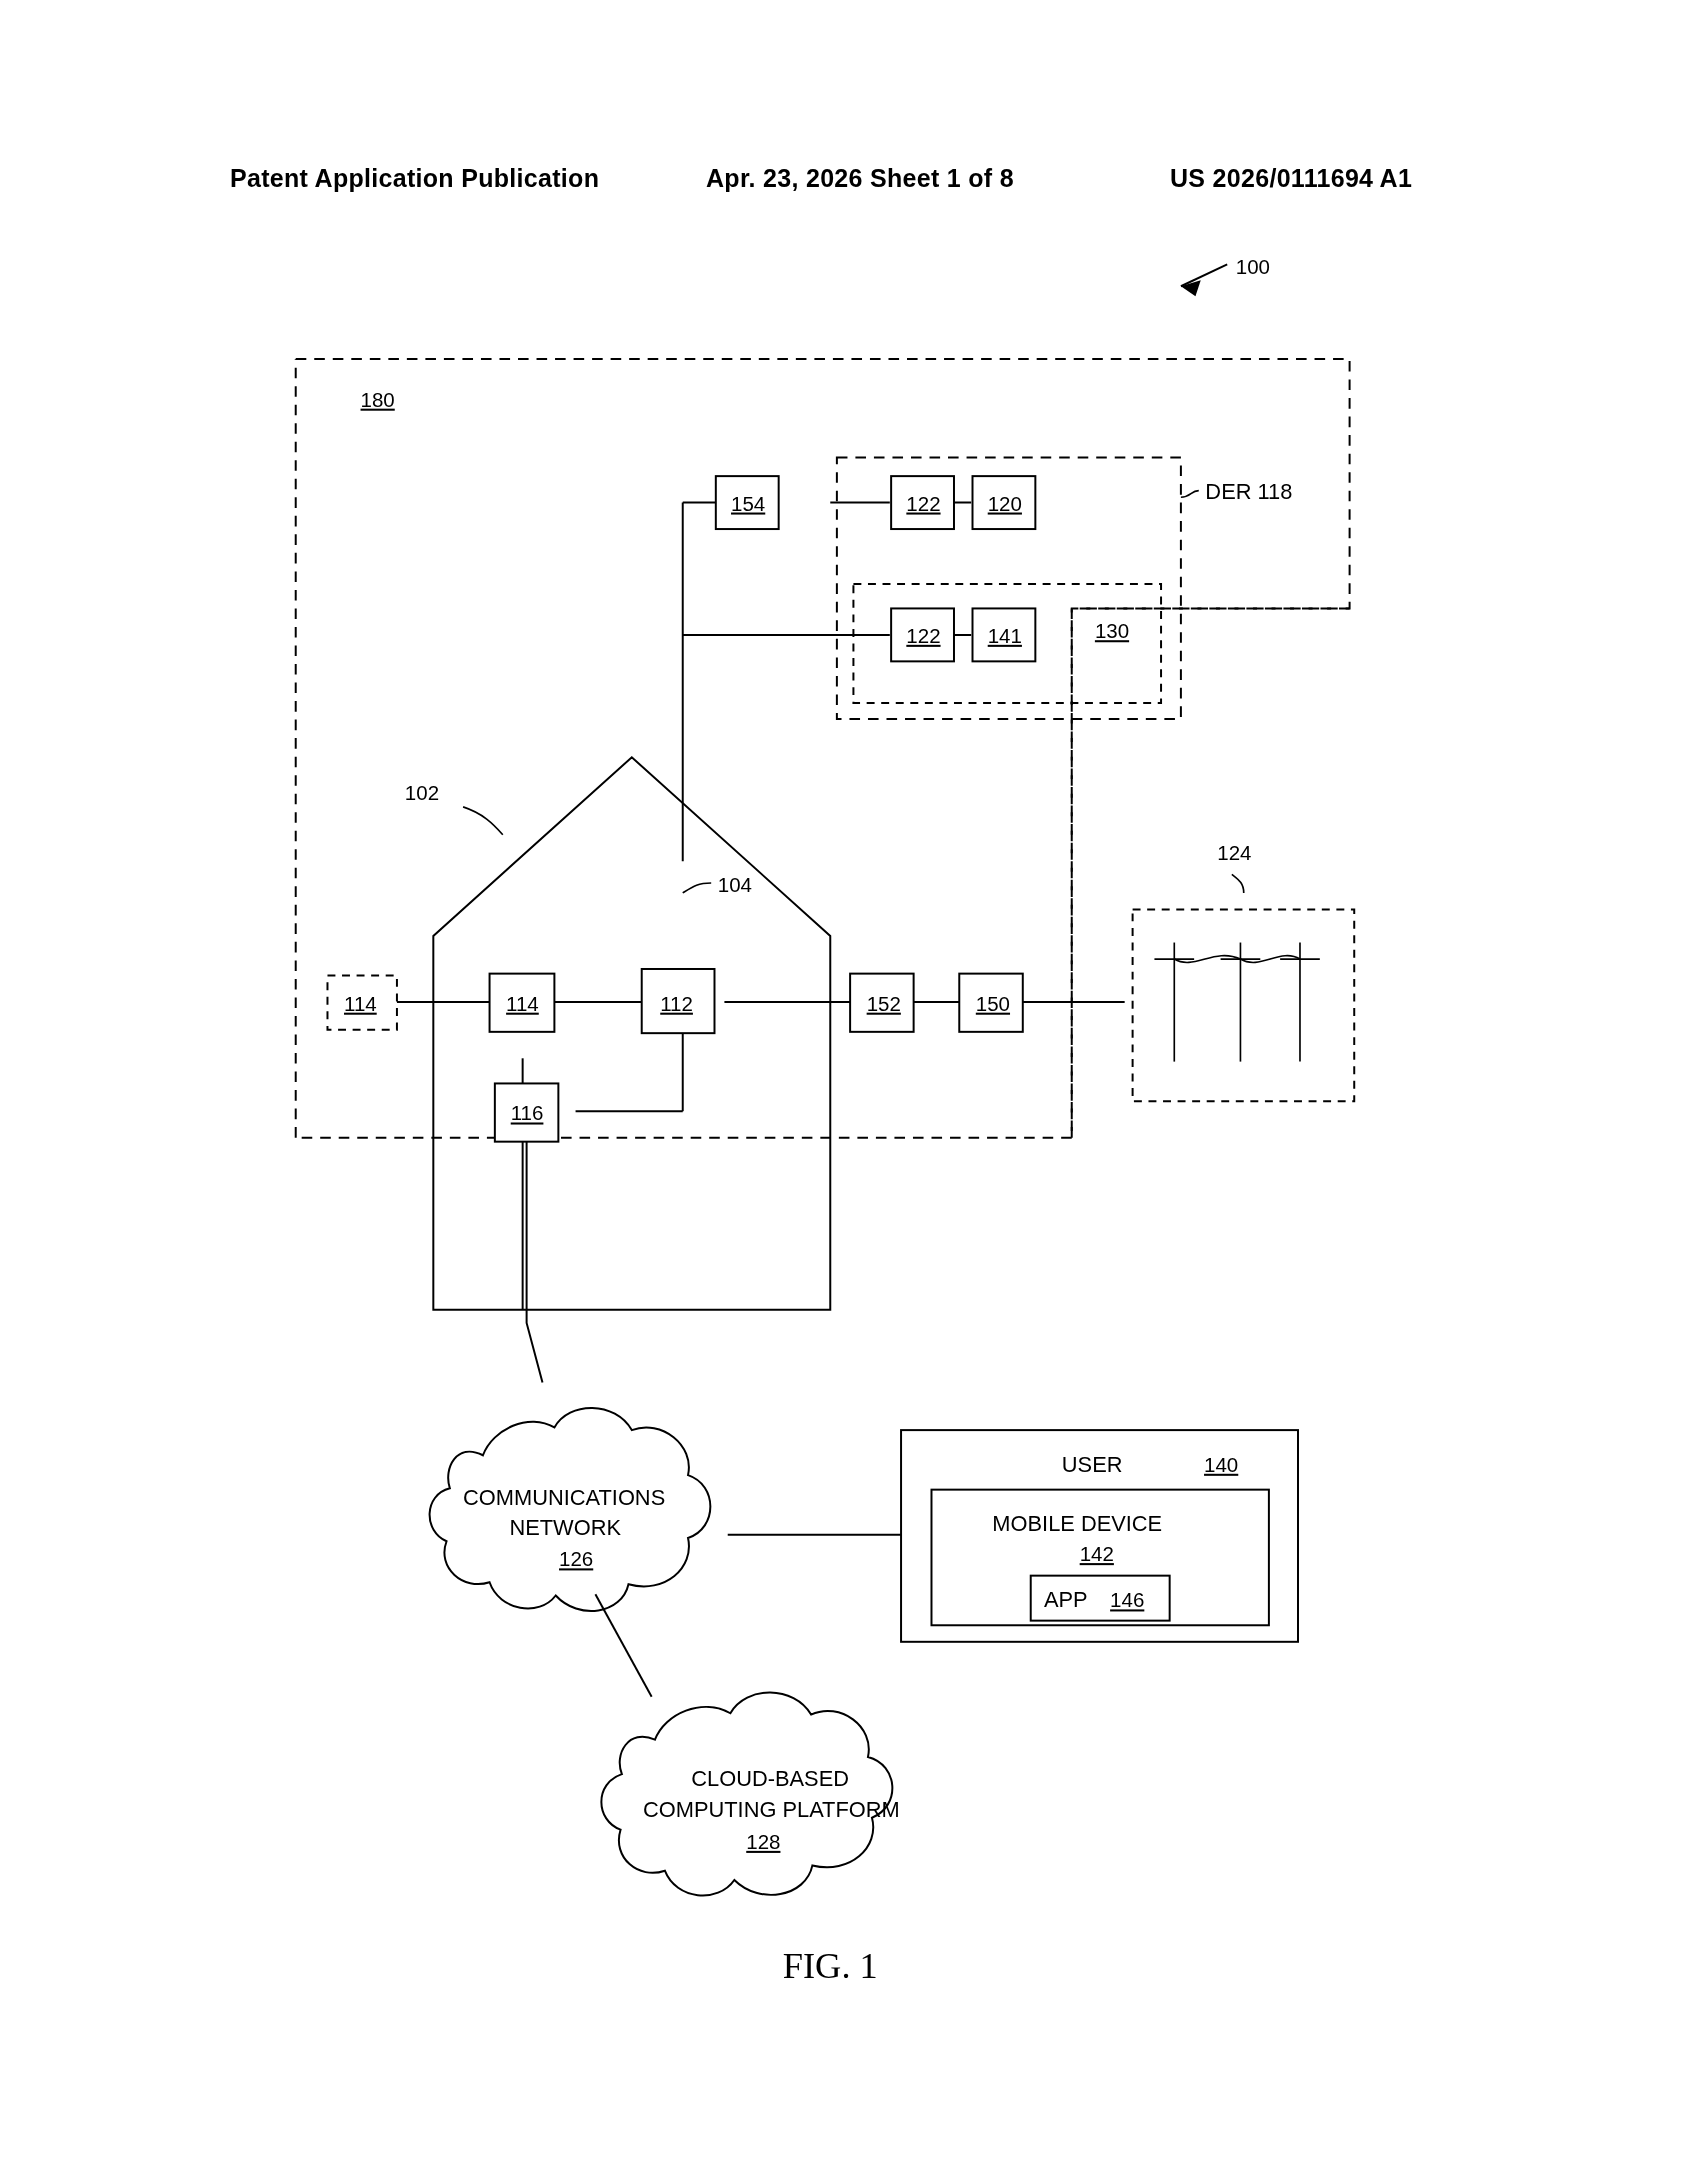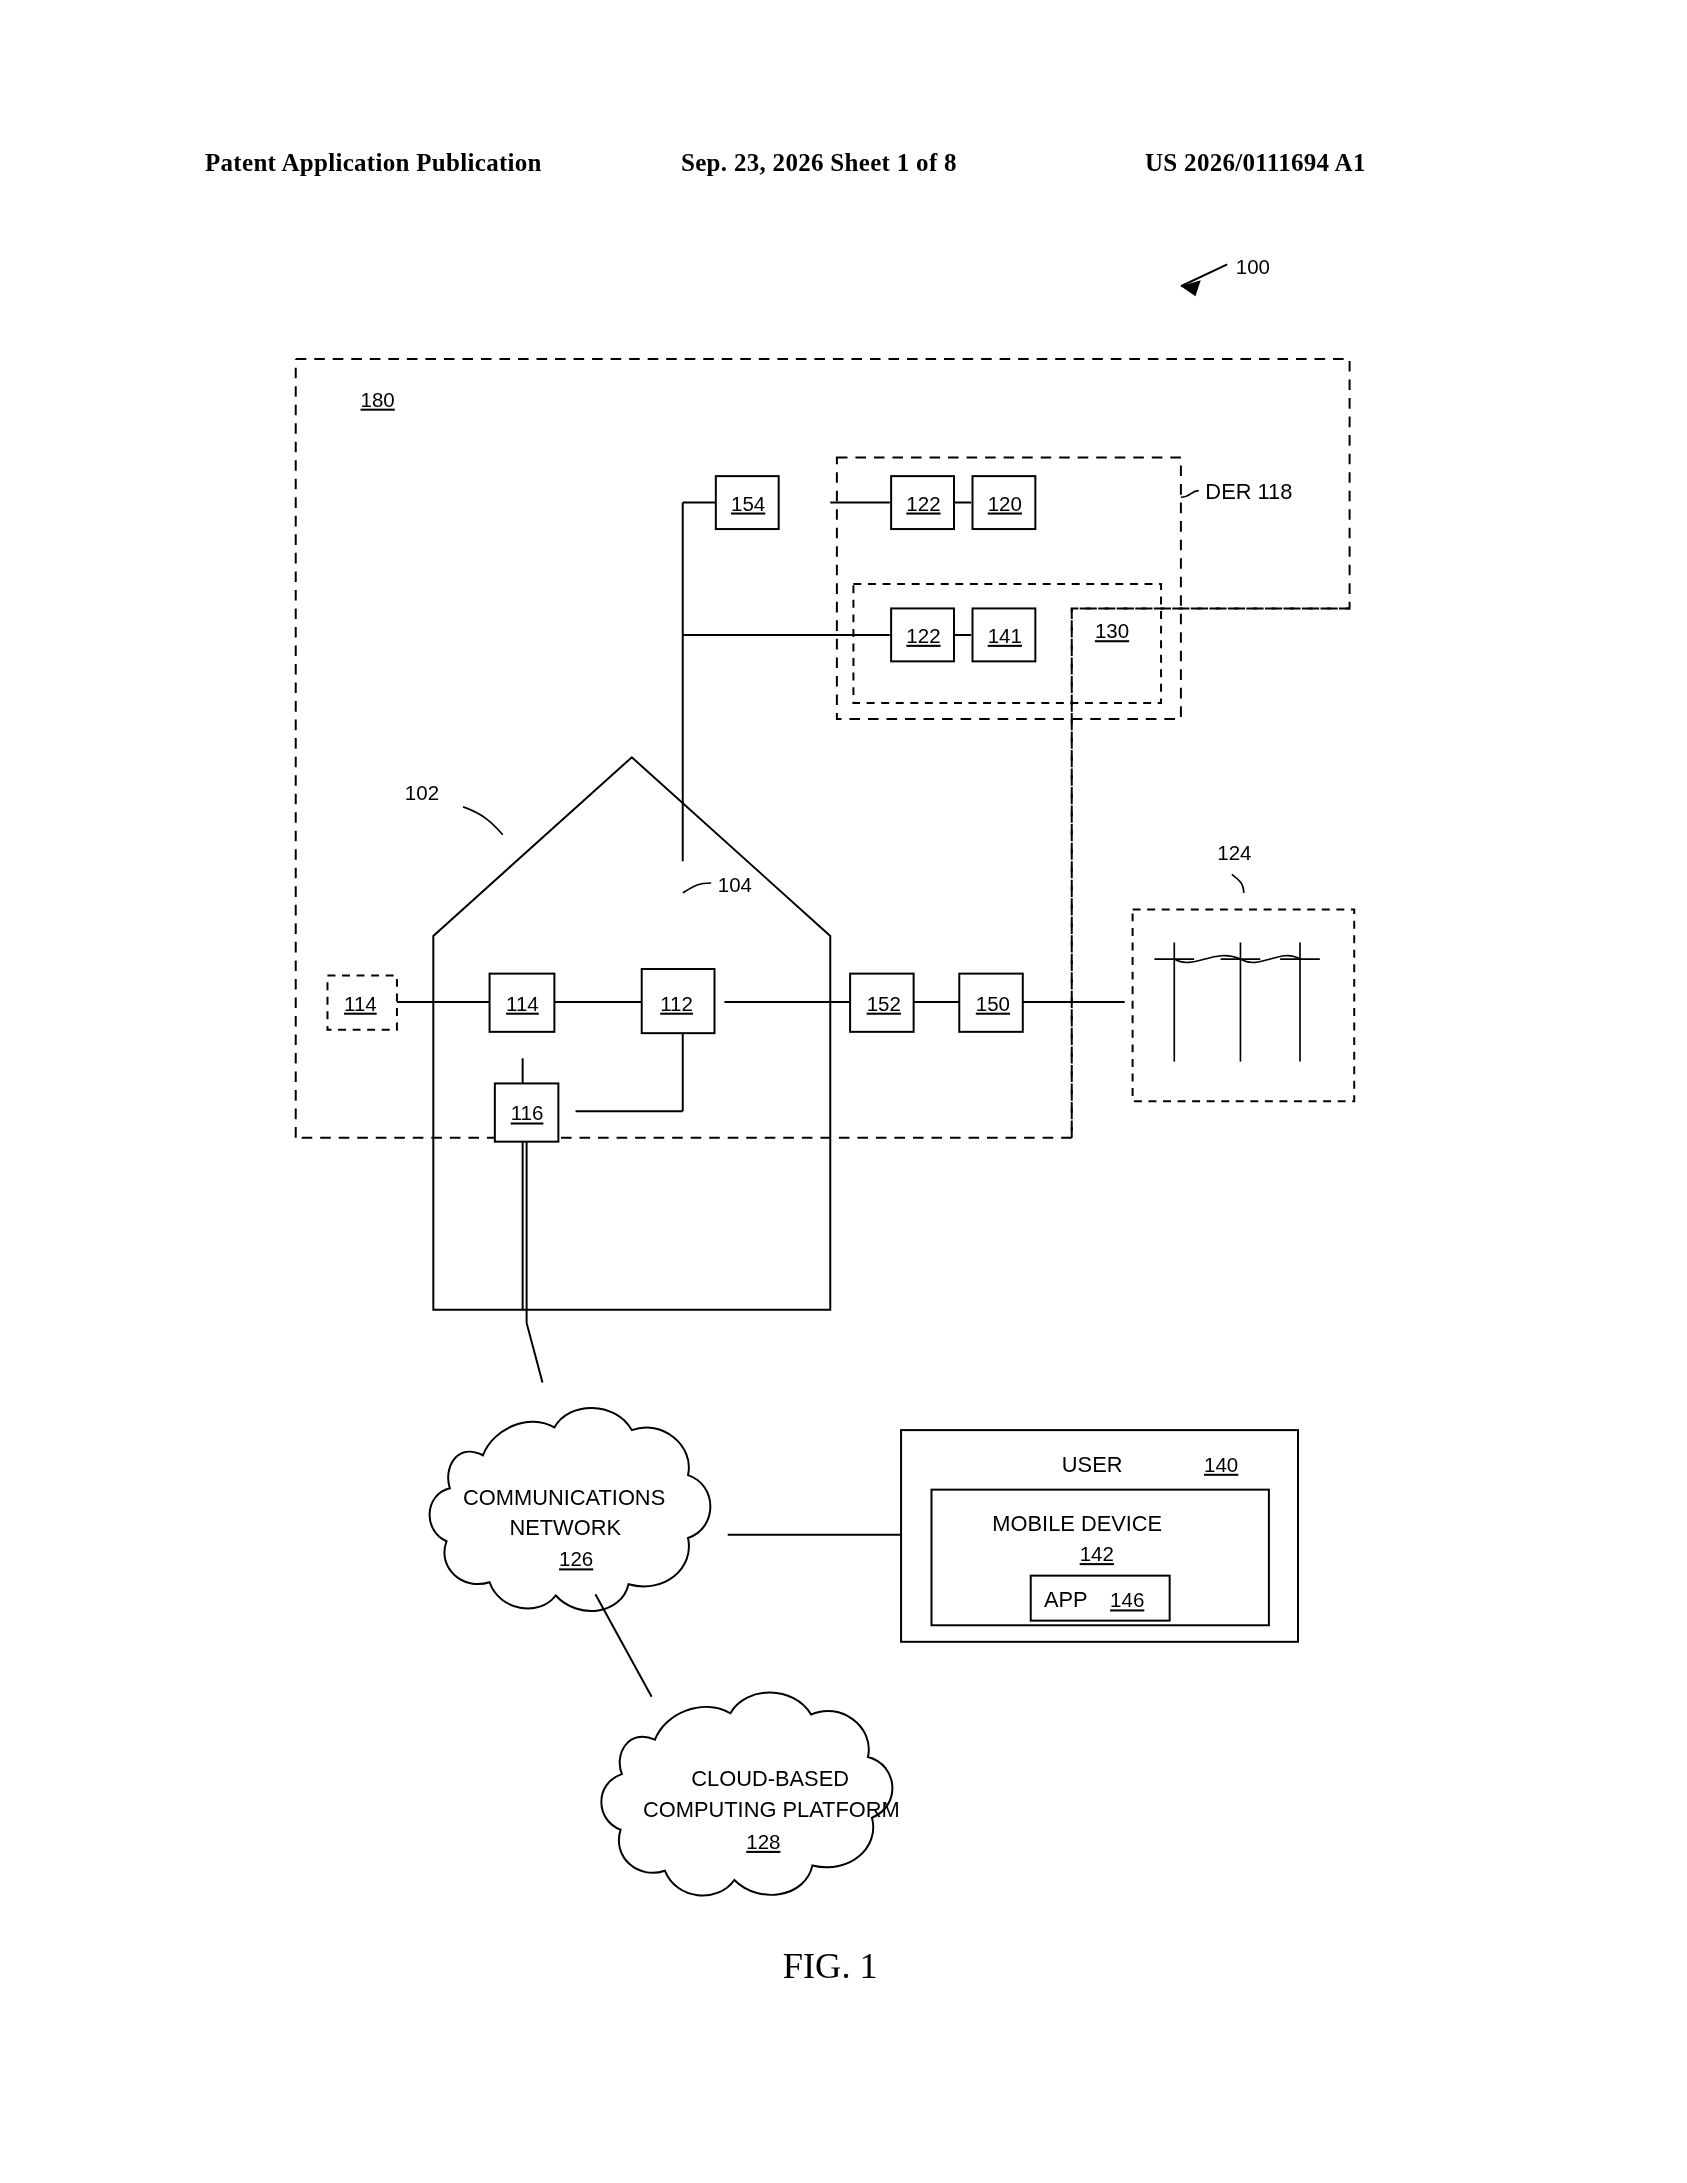--- a/index.html
+++ b/index.html
@@ -17,26 +17,27 @@
   }
   #page {
     position: absolute;
     left: 0; top: 0;
     width: 1687px;
     height: 2183px;
   }
   
   .hdr {
     position: absolute;
-    top: 149px;
-    font-family: Liberation Serif, serif;
+    top: 164px;
+    font-family: Liberation Sans, sans-serif;
     font-weight: bold;
     font-size: 25px;
     letter-spacing: 0.3px;
     white-space: nowrap;
+    margin-left: 25px;
   }
   #hdr-pub   { left: 205px; }
   #hdr-date  { left: 681px; }
   #hdr-num   { left: 1145px; text-align: center; }
 
   
   #figure {
     position: absolute;
     left: 0;
     top: 198px;
@@ -57,21 +58,21 @@
   .dash{ stroke: #000; stroke-width: 3; fill: none; stroke-dasharray: 16 12; }
   .dash-s{ stroke: #000; stroke-width: 3; fill: none; stroke-dasharray: 12 10; }
   .cloud { stroke: #000; stroke-width: 3; fill: #fff; }
 </style>
 </head>
 <body>
 
 <div id="page">
 
   <div class="hdr" id="hdr-pub">Patent Application Publication</div>
-  <div class="hdr" id="hdr-date">Sep. 23, 2026  Sheet 1 of 8</div>
+  <div class="hdr" id="hdr-date">Apr. 23, 2026  Sheet 1 of 8</div>
   <div class="hdr" id="hdr-num">US 2026/0111694 A1</div>
 
   <svg id="figure" viewBox="0 0 2550 2850">
 
     <g>
       <path class="ln" d="M1785,133 L1855,100"></path>
       <path d="M1785,133 L1815,124 L1807,148 Z" fill="#000"></path>
       <text class="lbl" x="1868" y="115">100</text>
     </g>
 

